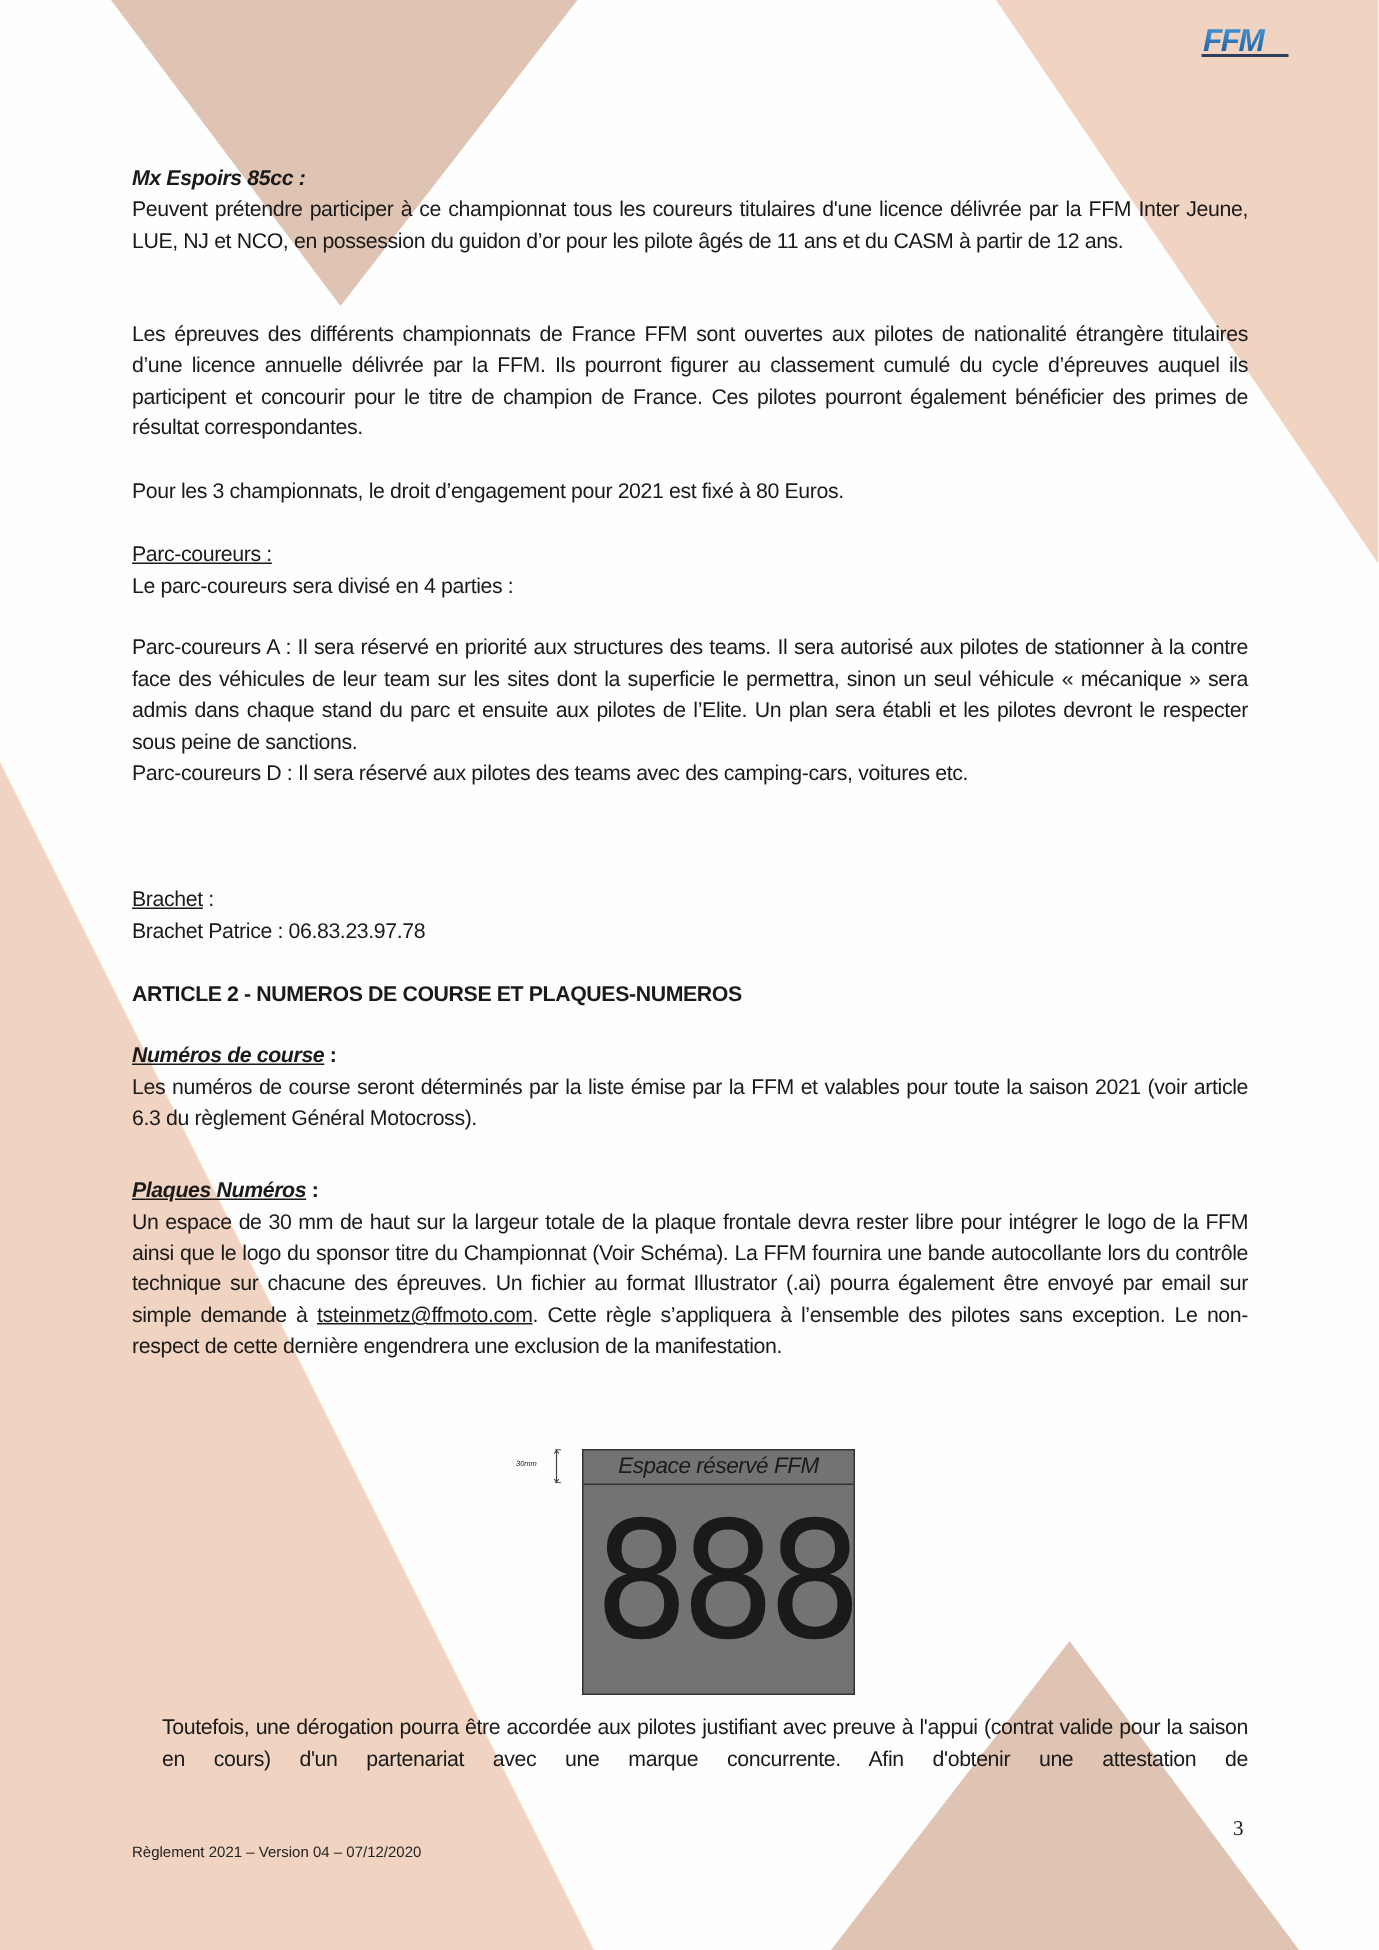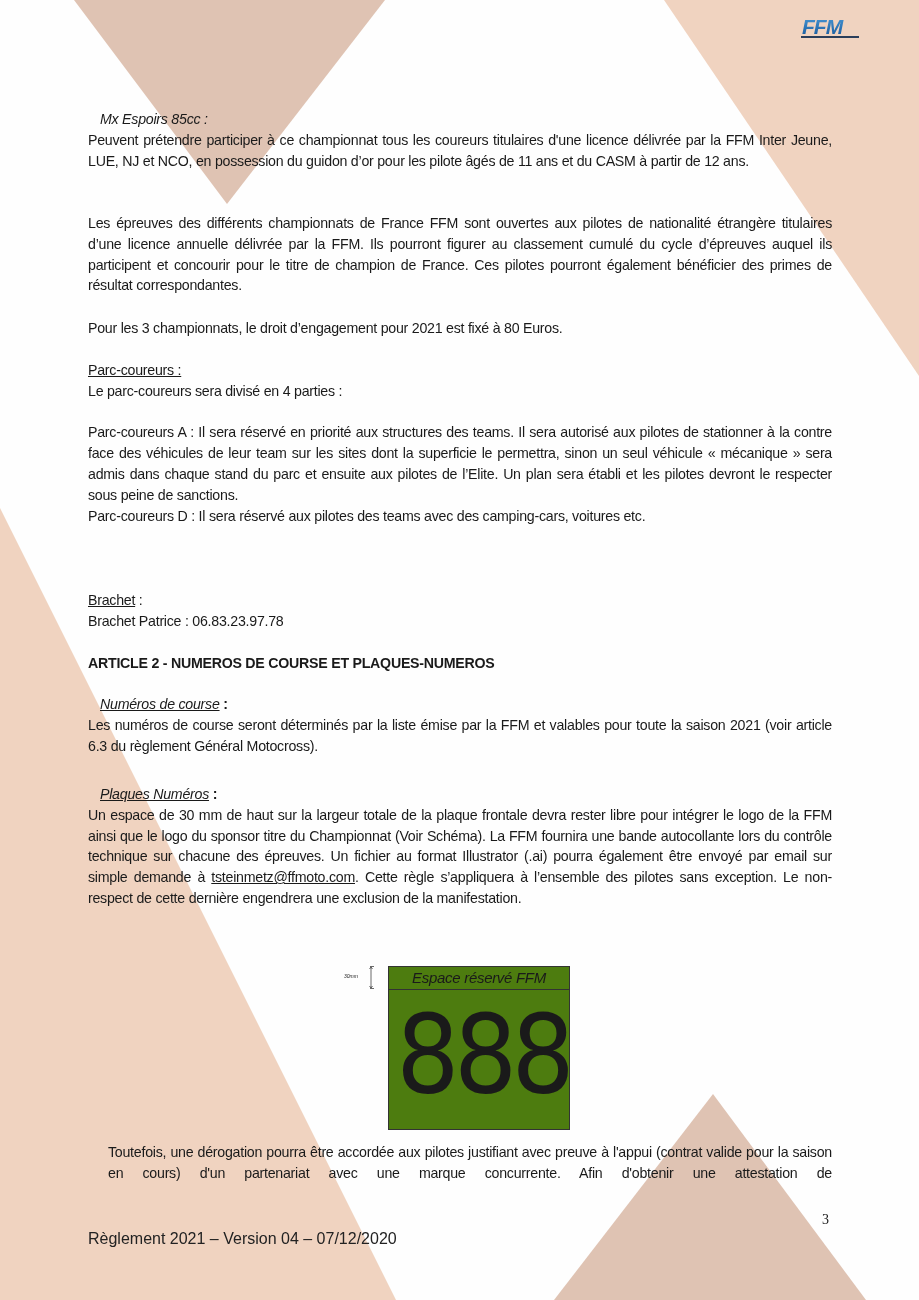--- a/index.html
+++ b/index.html
@@ -5,26 +5,26 @@
   html, body { margin:0; padding:0; }
   body { width:919px; height:1300px; position:relative; background:#fefefe; overflow:hidden;
          font-family:"Liberation Sans", sans-serif; color:#1a1a1a; }
   #bg { position:absolute; left:0; top:0; width:919px; height:1300px; z-index:0; }
   .page { position:absolute; left:88px; top:0; width:744px; z-index:1; }
   .txt { font-family:"Liberation Sans", sans-serif; font-size:14.2px; line-height:20.8px; letter-spacing:-0.25px; }
   .just { text-align:justify; text-align-last:left; }
   p { margin:0; }
   .blk { position:absolute; left:0; width:744px; }
   .u { text-decoration:underline; }
-  .bi { font-weight:normal; font-style:italic;margin-left:12px; }
+  .bi { font-weight:bold; font-style:italic; }
   .b { font-weight:bold; }
   .logo { position:absolute; left:800px; top:16px; width:66px; height:26px; z-index:2;text-align:center; }
-  .footer { position:absolute; left:88px; top:1230px; font-size:16px; color:#222; font-family:"Liberation Sans", sans-serif; z-index:1; }
+  .footer { position:absolute; left:88px; top:1230px; font-size:10px; color:#222; font-family:"Liberation Sans", sans-serif; z-index:1; }
   .pagenum { position:absolute; left:822px; top:1212px; font-size:14px; font-family:"Liberation Serif", serif; z-index:1; }
-  .plate { position:absolute; left:388px; top:966px; width:180px; height:162px; border:1px solid #333; background:#4d7c0f; z-index:1; }
+  .plate { position:absolute; left:388px; top:966px; width:180px; height:162px; border:1px solid #333; background:#737373; z-index:1; }
   .plate-head { height:22px; border-bottom:1px solid #333; text-align:center; font-style:italic; font-size:15px; line-height:22px; font-family:"Liberation Sans", sans-serif; letter-spacing:-0.3px; }
   .plate-num { text-align:center; font-size:108px; line-height:130px; font-family:"DejaVu Sans", sans-serif; letter-spacing:-6px; font-weight:normal; transform:scaleX(0.92); }
   .dim { position:absolute; left:344px; top:966px; width:30px; height:23px; z-index:1; }
   .dim-label { position:absolute; left:344px; top:973px; font-size:5px; font-style:italic; z-index:2; }
   a { color:inherit; }
 </style>
 </head>
 <body>
 
 <svg id="bg" viewBox="0 0 919 1300" preserveAspectRatio="none">

